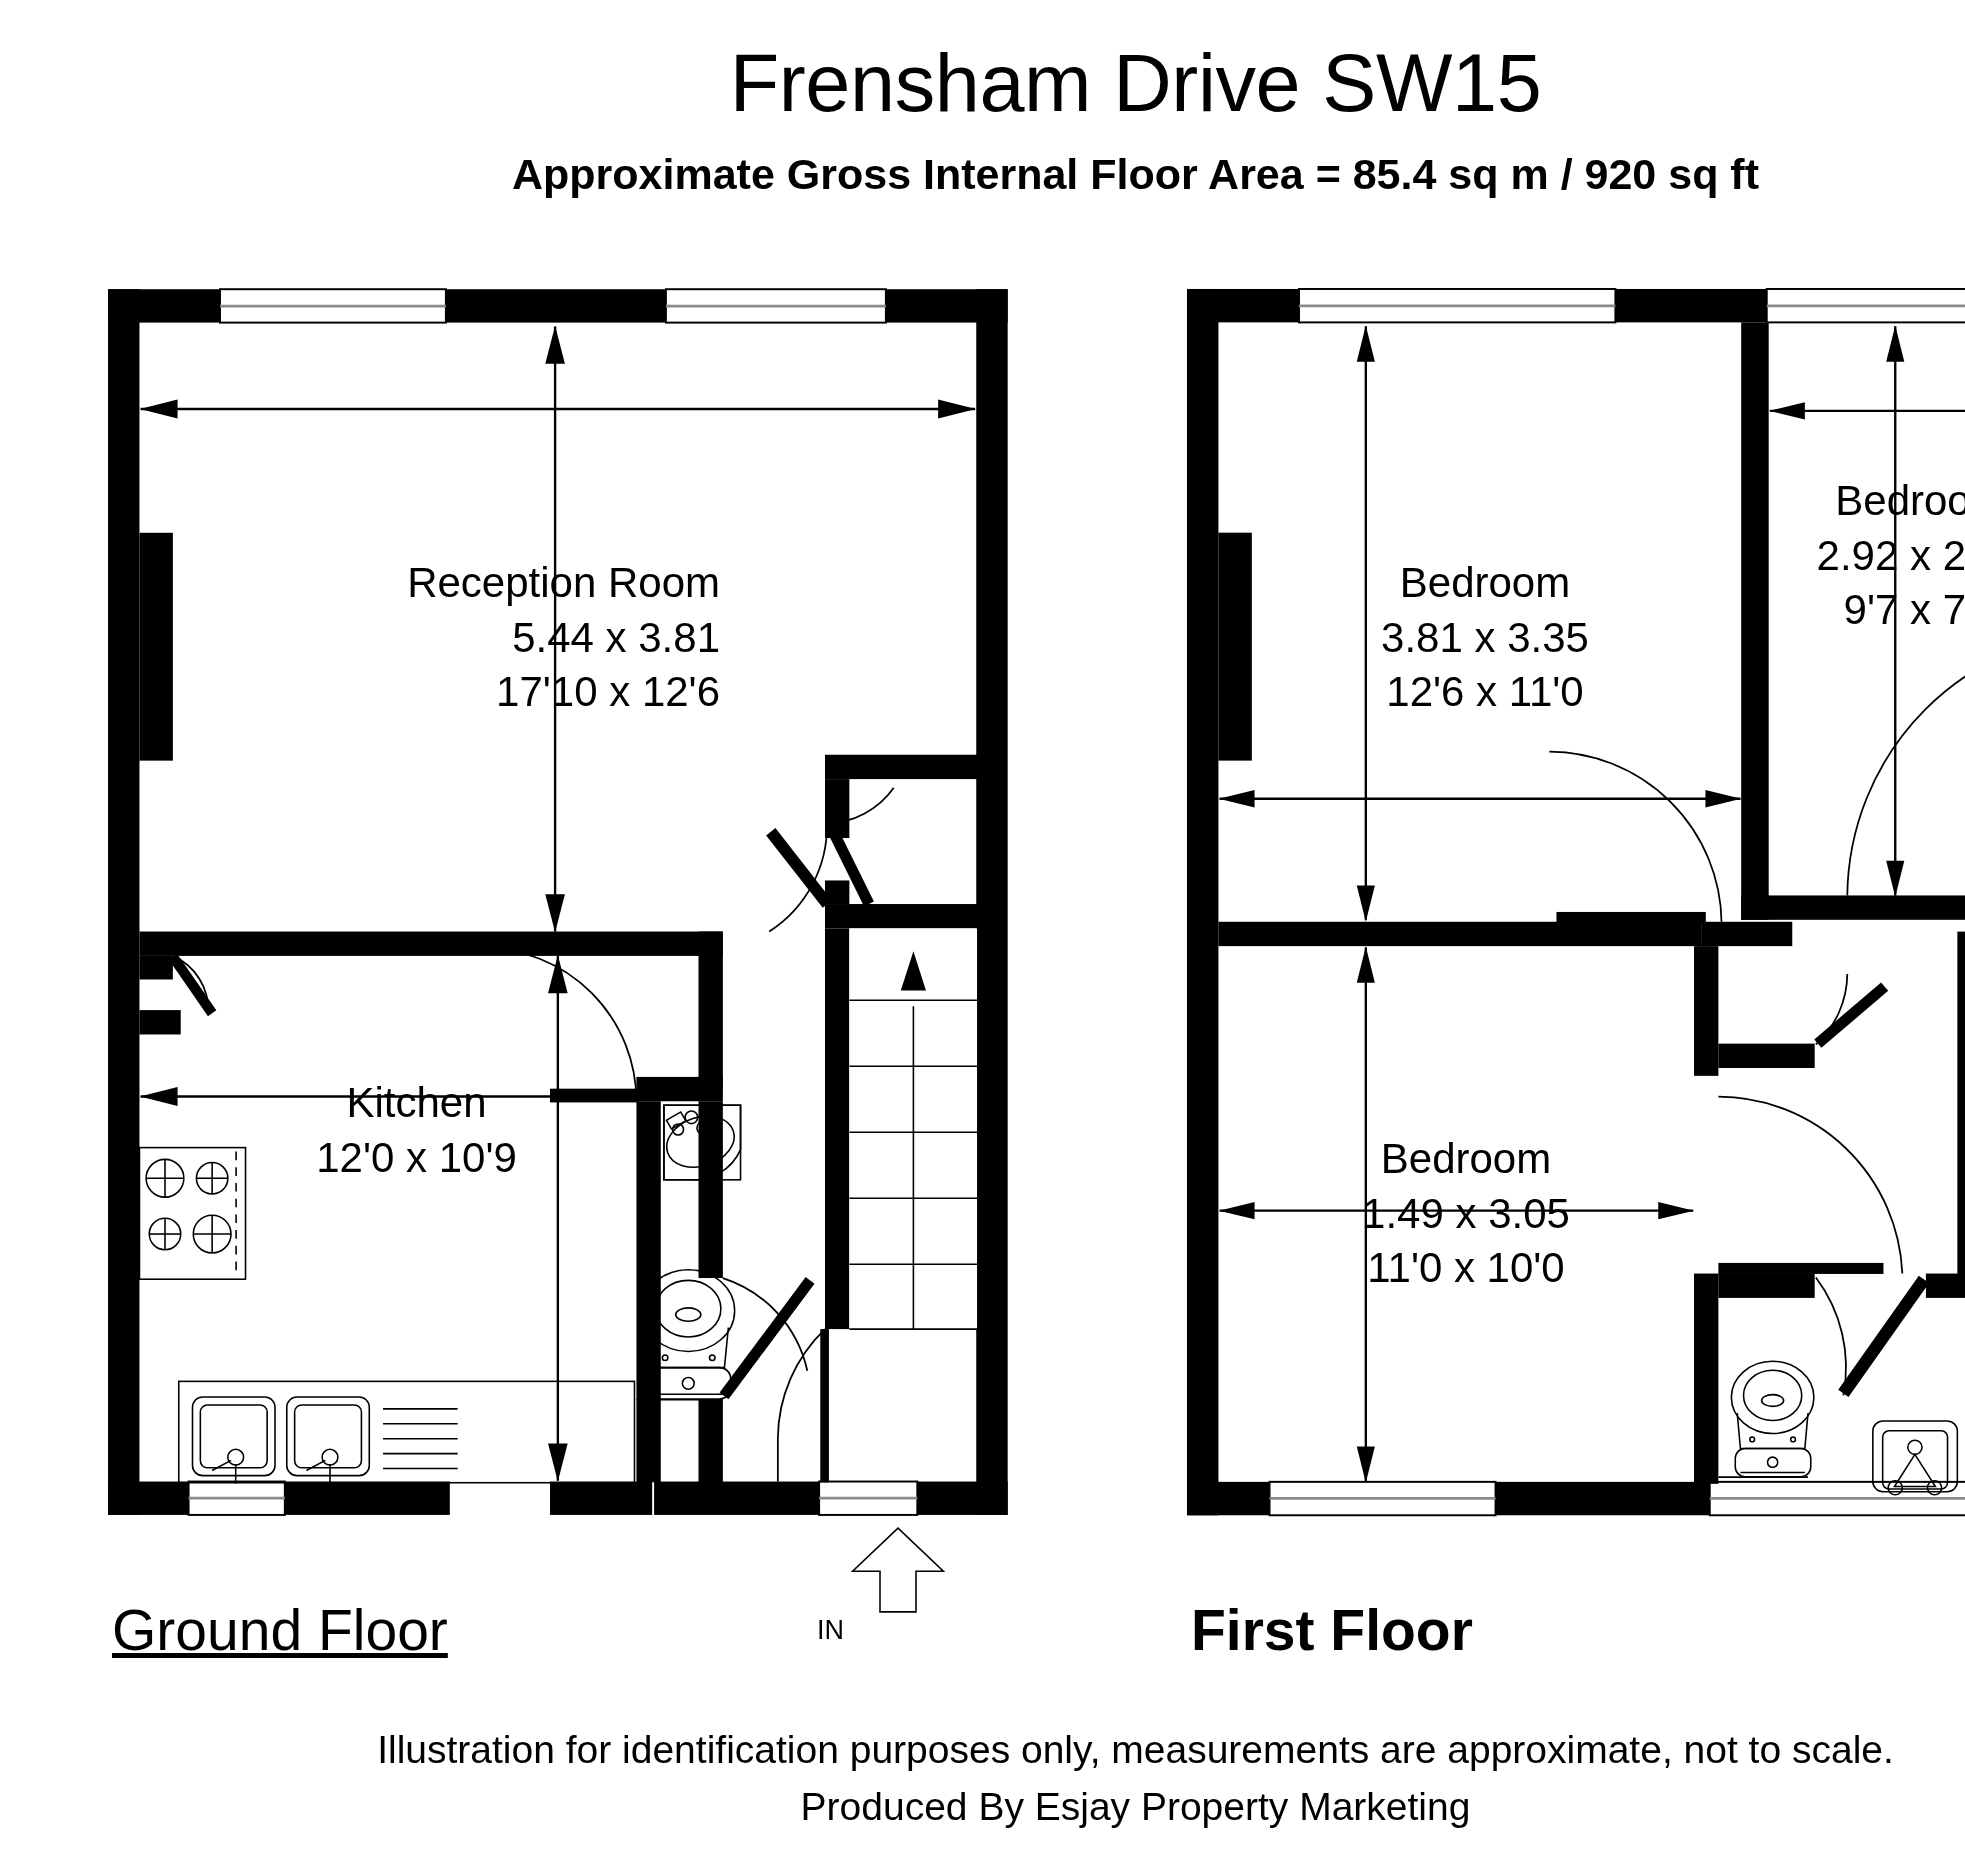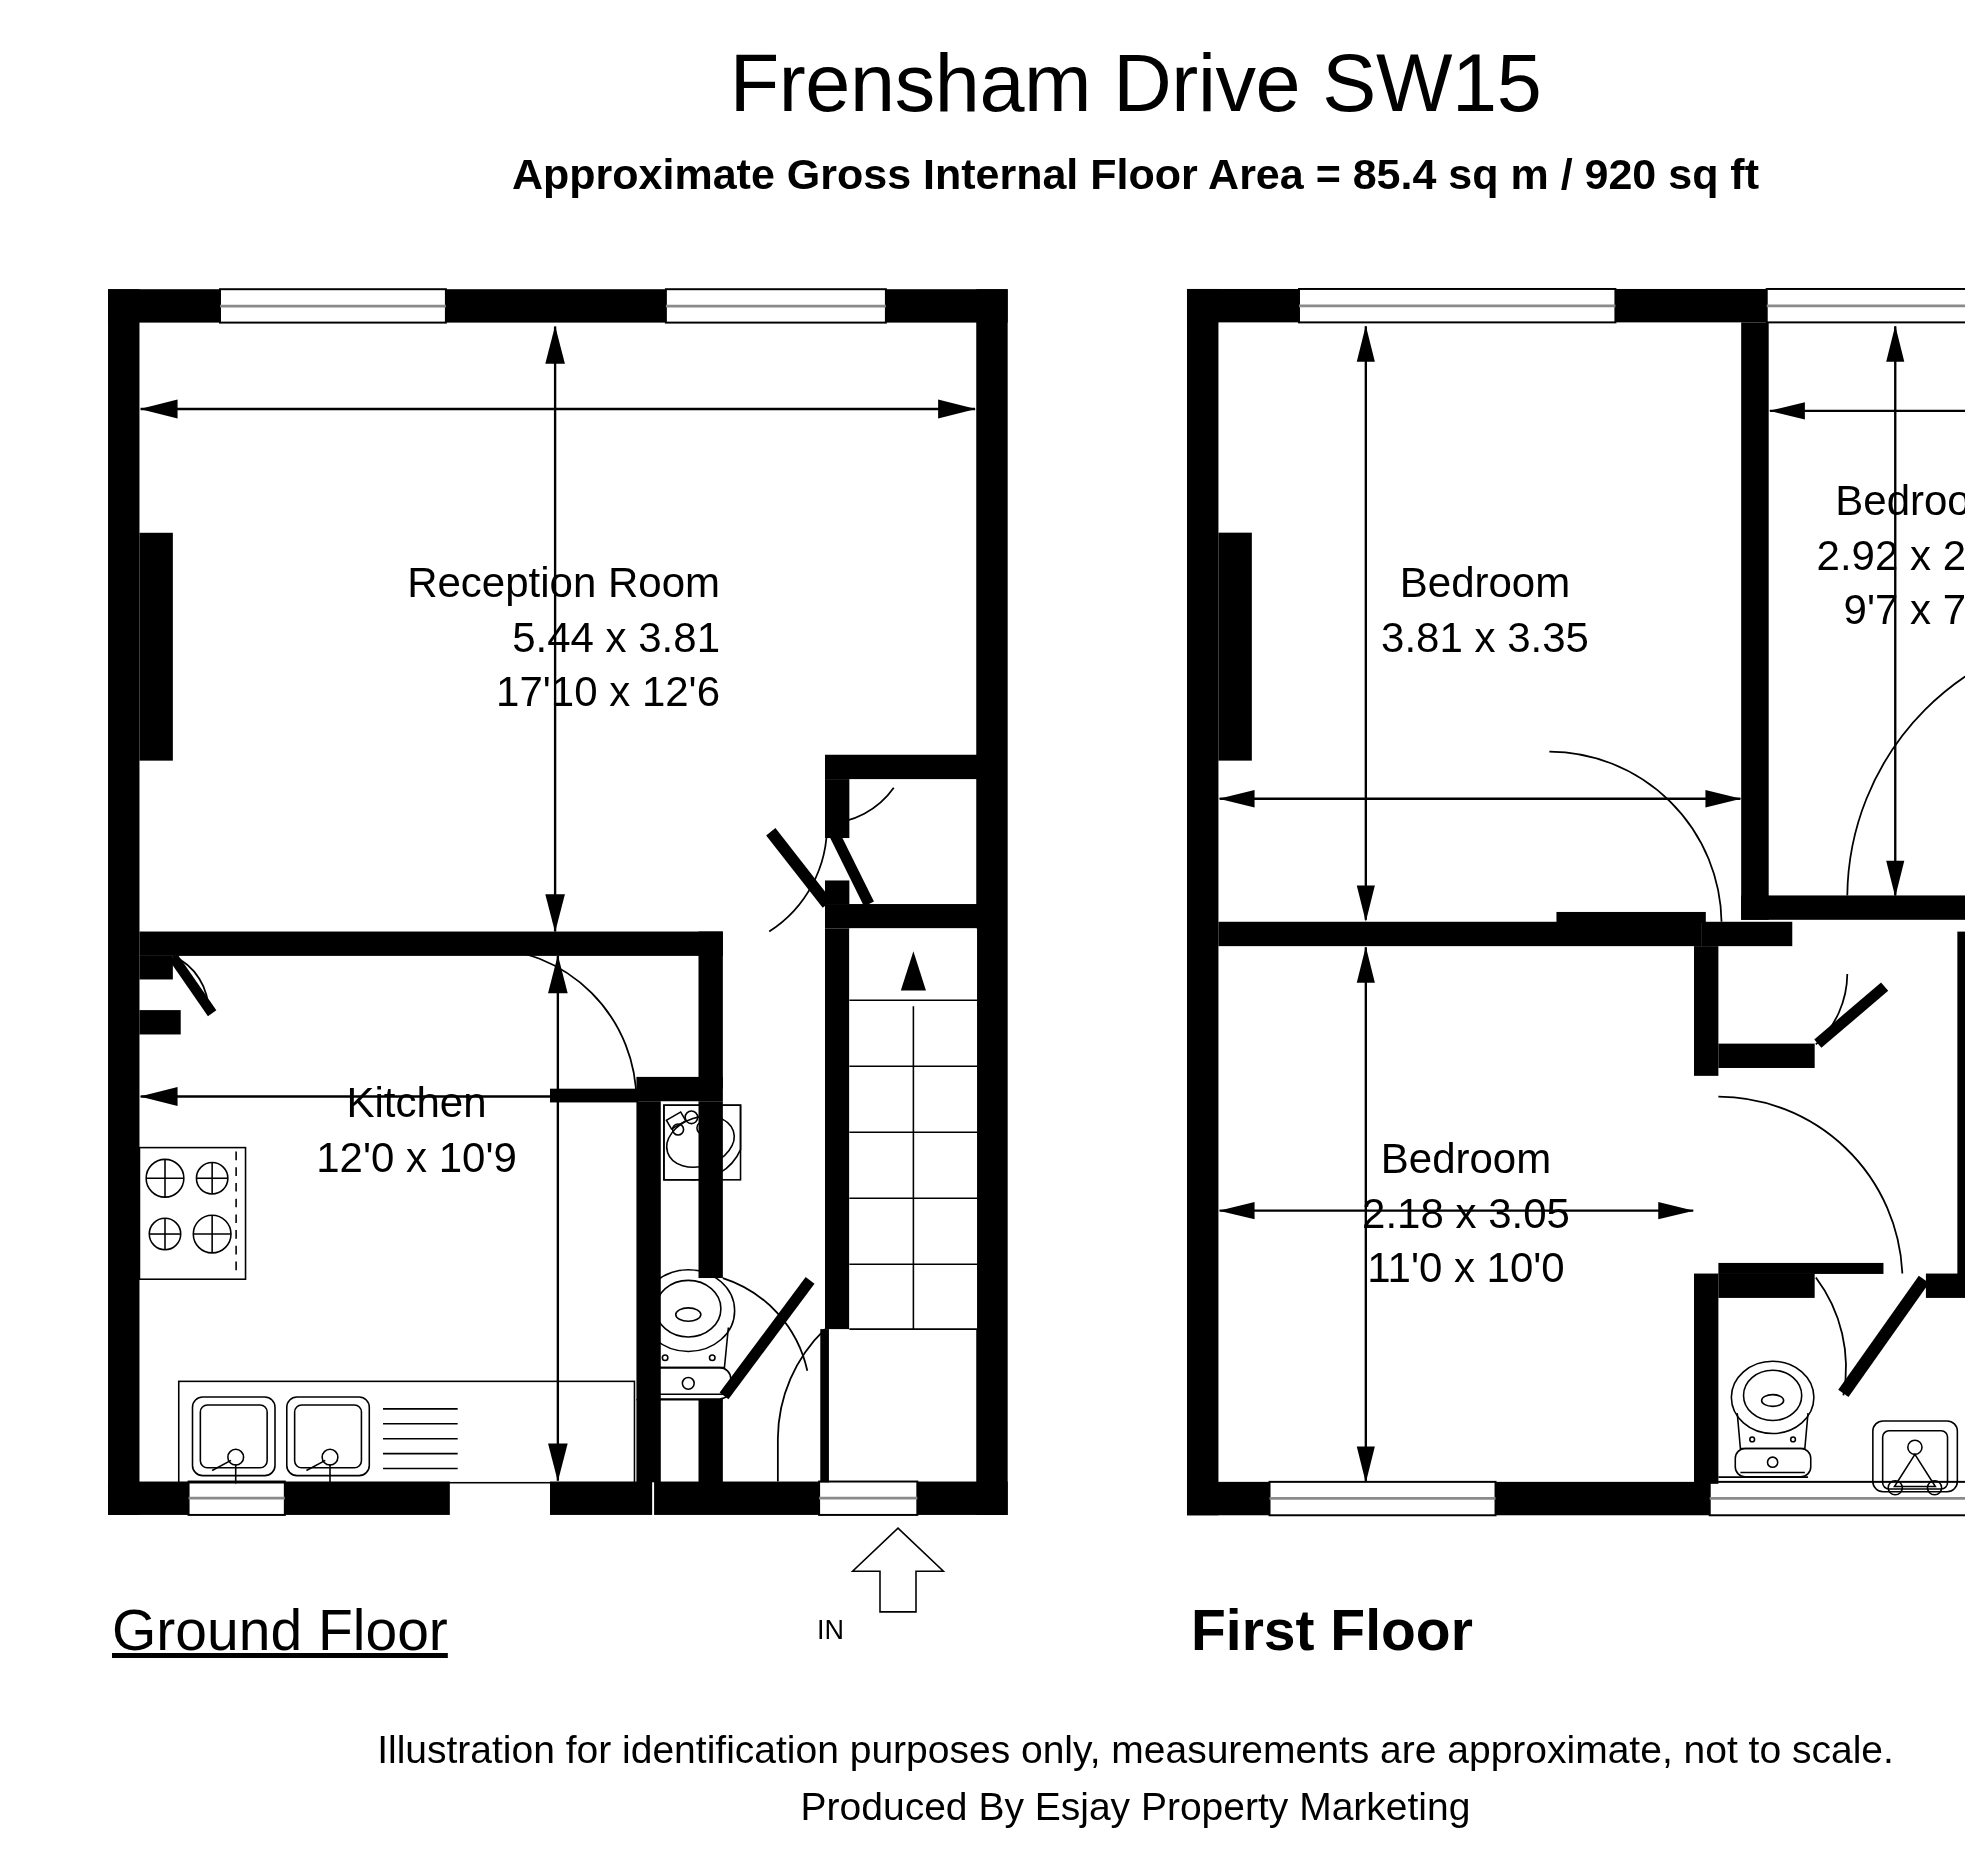--- a/index.html
+++ b/index.html
@@ -426,29 +426,30 @@
         <line class="dimline" x1="3103" y1="3080" x2="4308" y2="3080"></line>
         <polygon fill="#000000" points="3101,3080 3192,3058 3192,3102"></polygon>
         <polygon fill="#000000" points="4310,3080 4219,3058 4219,3102"></polygon>
       </g>
     </svg>
   </div>
 
   <div class="room-label" id="lbl-bed-main" style="left:1328px; top:556px; width:314px;">
     <span class="rn">Bedroom</span>
     <span class="rm">3.81 x 3.35</span>
+    <span class="rf">12'6 x 11'0</span>
   </div>
   <div class="room-label" id="lbl-bed-small" style="left:1771px; top:474px; width:299px;">
     <span class="rn">Bedroom</span>
     <span class="rm">2.92 x 2.24</span>
     <span class="rf">9'7 x 7'4</span>
   </div>
   <div class="room-label" id="lbl-bed-second" style="left:1309px; top:1132px; width:314px;">
     <span class="rn">Bedroom</span>
-    <span class="rm">2.18 x 3.05</span>
+    <span class="rm">1.49 x 3.05</span>
     <span class="rf">11'0 x 10'0</span>
   </div>
 
   <div id="in-arrow">
     <svg width="102" height="90" viewBox="0 0 260 230" xmlns="http://www.w3.org/2000/svg">
       <polygon fill="#ffffff" stroke="#000000" stroke-width="4" points="130,8 246,118 176,118 176,222 84,222 84,118 14,118"></polygon>
     </svg>
   </div>
   <div id="in-label">IN</div>
 

